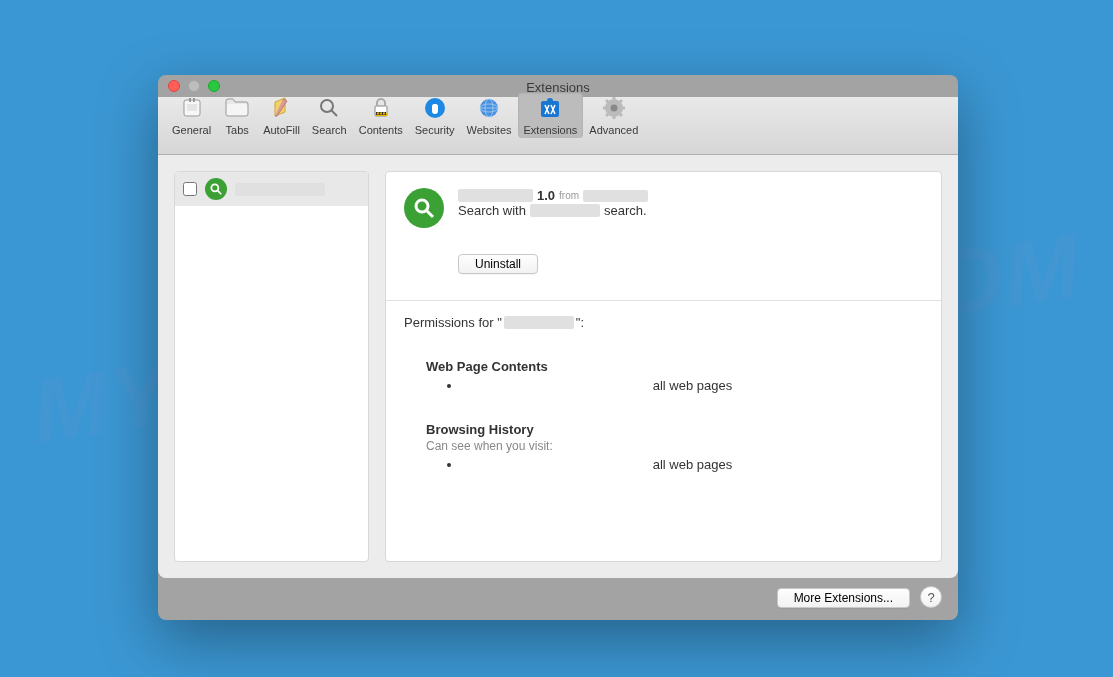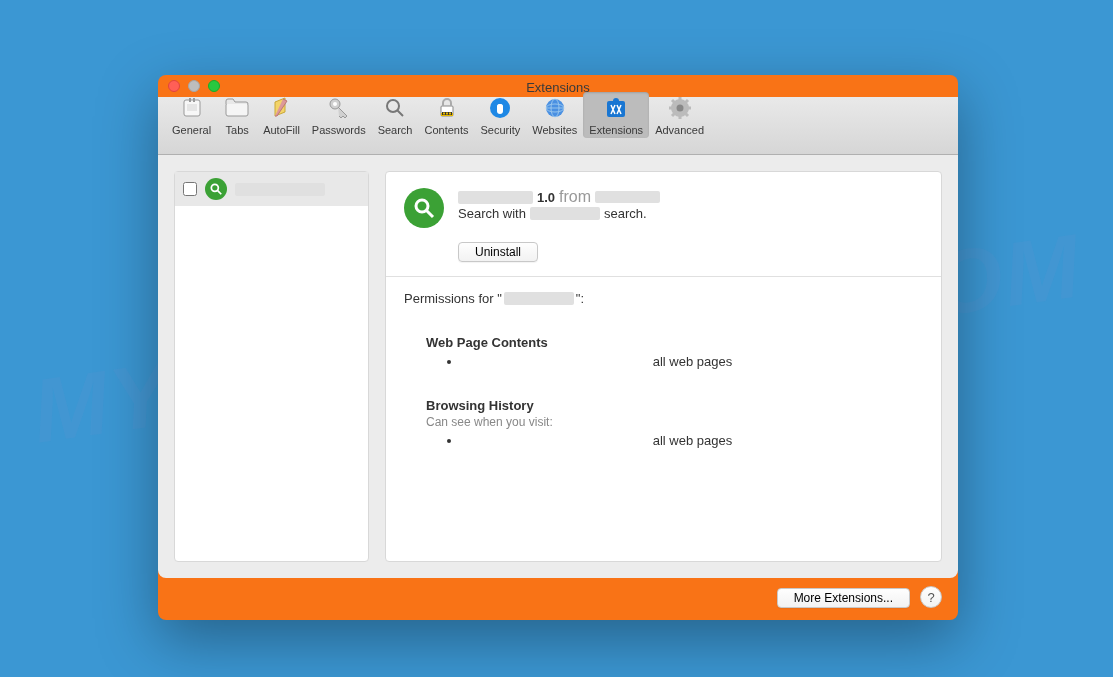--- a/index.html
+++ b/index.html
@@ -28,21 +28,21 @@
       white-space: nowrap;
       pointer-events: none;
       z-index: 1;
     }
     .window {
       position: absolute;
       top: 75px;
       left: 158px;
       width: 800px;
       height: 545px;
-      background: #f97316;
+      background: #a3a3a3;
       border-radius: 8px;
       box-shadow: 0 20px 60px rgba(0,0,0,0.35);
       z-index: 2;
       display: flex;
       flex-direction: column;
     }
     .titlebar {
       height: 22px;
       display: flex;
       align-items: center;
@@ -142,20 +142,21 @@
       border-radius: 2px;
       display: inline-block;
     }
     .main-panel {
       flex: 1;
       background: #fff;
       border: 1px solid #d8d8d8;
       border-radius: 4px;
       display: flex;
       flex-direction: column;
+      gap: 12px;
     }
     .ext-header {
       padding: 16px 18px 14px 18px;
       display: flex;
       gap: 14px;
       align-items: flex-start;
     }
     .ext-icon-lg {
       width: 40px;
       height: 40px;
@@ -290,30 +291,20 @@
     <div class="toolbar-item">
       <div class="toolbar-icon">
         <svg width="24" height="24" viewBox="0 0 24 24">
             <path d="M6 20 L6 6 L16 2 L16 16 Z" fill="#f3d368" stroke="#c9a838"></path>
             <path d="M14 3 L18 5 L8 20 L6 20" fill="#d99" stroke="#b77"></path>
           </svg>
       </div>
       <div class="toolbar-label">AutoFill</div>
     </div>
 
-    <div class="toolbar-item">
-      <div class="toolbar-icon">
-        <svg width="24" height="24" viewBox="0 0 24 24">
-            <circle cx="8" cy="8" r="5" fill="#d0d0d0" stroke="#999"></circle>
-            <circle cx="8" cy="8" r="2" fill="#fff"></circle>
-            <path d="M11 11 L20 20 L18 22 L16 20 L14 22 L12 20" fill="#d0d0d0" stroke="#999"></path>
-          </svg>
-      </div>
-      <div class="toolbar-label">Passwords</div>
-    </div>
 
     <div class="toolbar-item">
       <div class="toolbar-icon">
         <svg width="24" height="24" viewBox="0 0 24 24">
             <circle cx="10" cy="10" r="6" fill="none" stroke="#777" stroke-width="2"></circle>
             <line x1="14" y1="14" x2="20" y2="20" stroke="#777" stroke-width="2"></line>
           </svg>
       </div>
       <div class="toolbar-label">Search</div>
     </div>
@@ -408,21 +399,21 @@
         <div class="ext-icon-lg">
           <svg width="24" height="24" viewBox="0 0 24 24">
               <circle cx="10" cy="10" r="6" fill="none" stroke="#fff" stroke-width="3"></circle>
               <line x1="14" y1="14" x2="21" y2="21" stroke="#fff" stroke-width="3"></line>
             </svg>
         </div>
         <div class="ext-info">
           <div class="ext-name-line">
             <span class="redacted" style="width:75px;height:13px"></span>
             <strong>1.0</strong>
-            <span style="color:#999;font-size:16px">from</span>
+            <span style="color:#999;font-size:10px">from</span>
             <span class="redacted" style="width:65px;height:12px"></span>
           </div>
           <div class="ext-desc">
             <span>Search with</span>
             <span class="redacted" style="width:70px;height:13px"></span>
             <span>search.</span>
           </div>
         </div>
       </div>
       <div class="uninstall-row">

